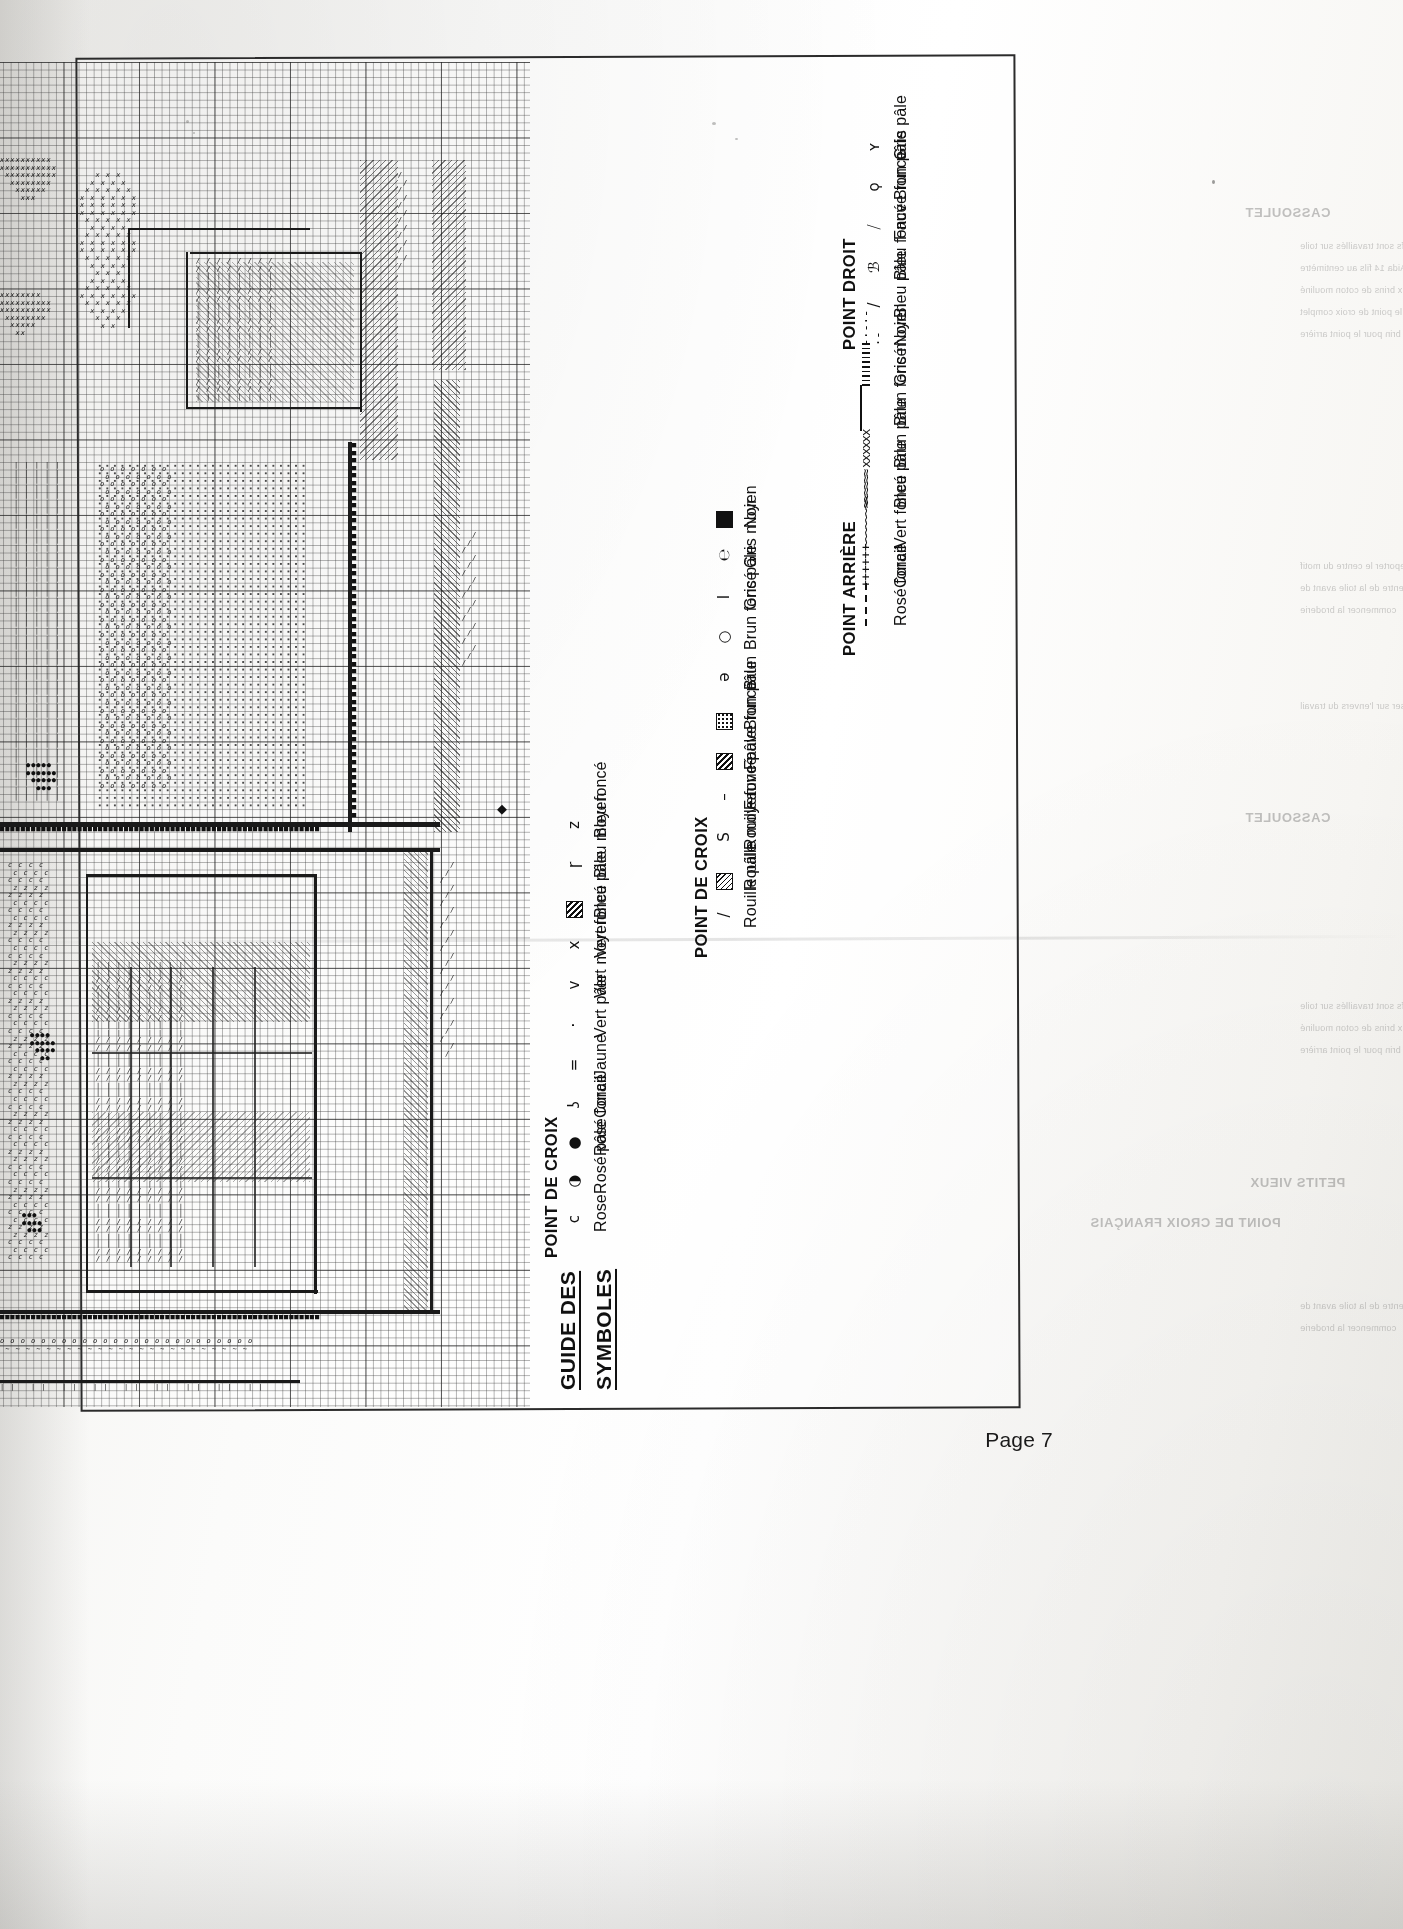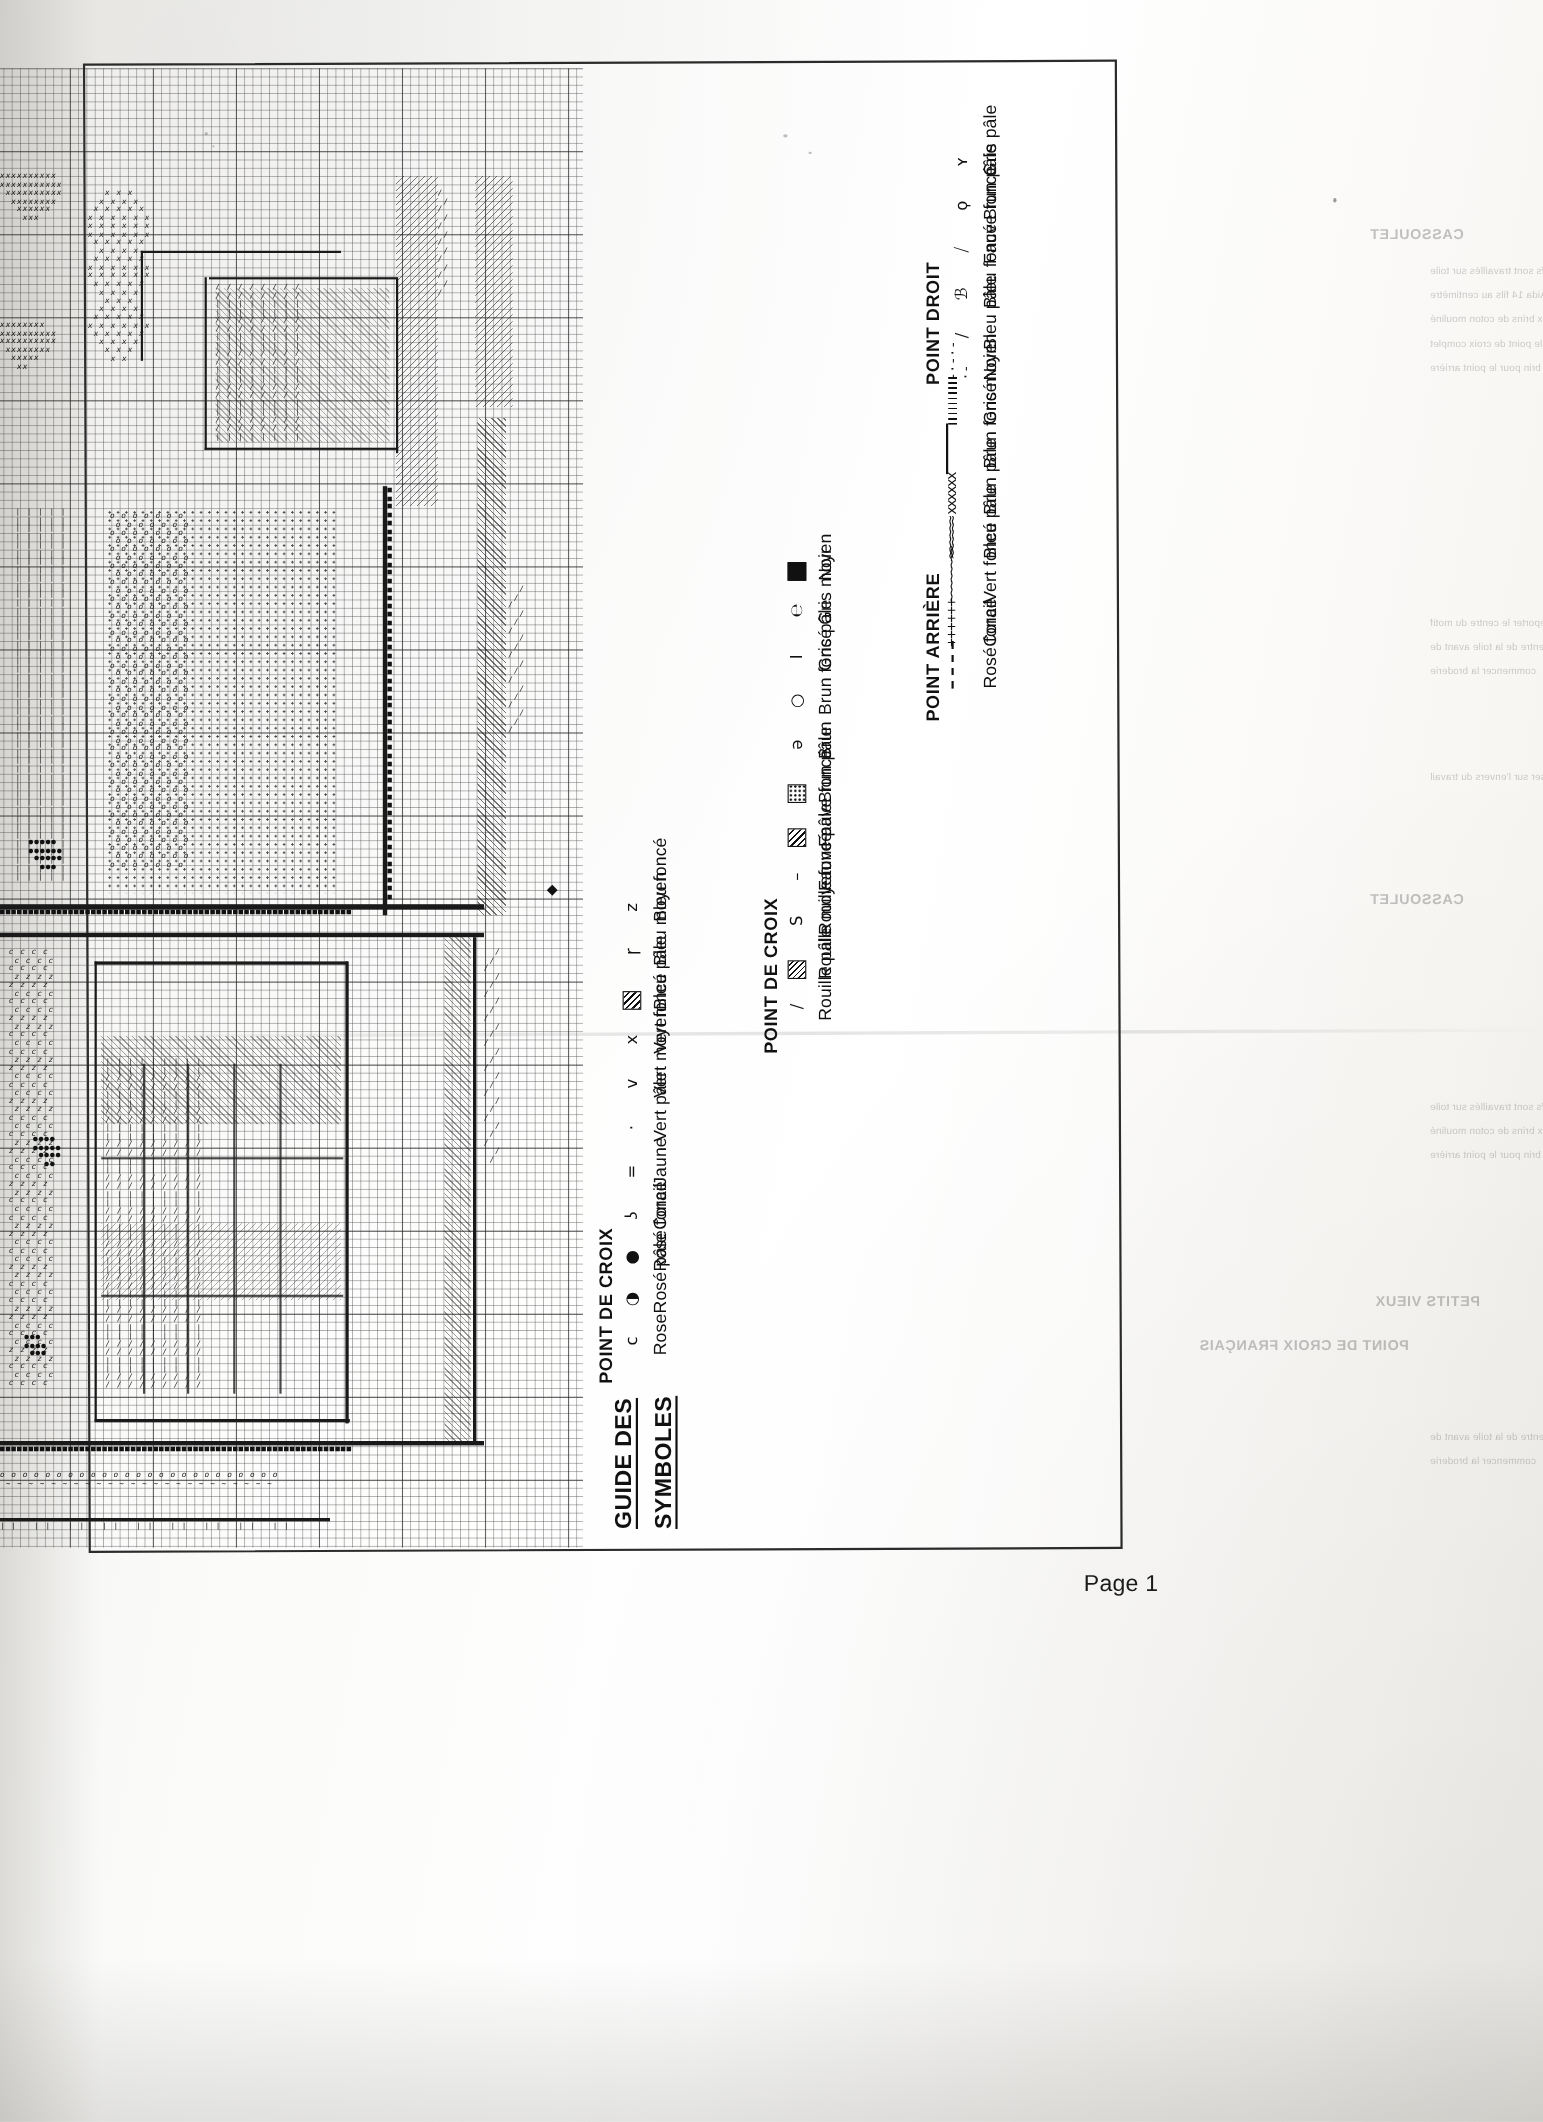--- a/index.html
+++ b/index.html
@@ -814,13 +814,13 @@
   <div class="sym" style="left:344px; top:180px;">⧸</div>
   <div class="rot legend-label" style="left:372px; top:180px;">Fauve foncé</div>
 
   <div class="sym" style="left:344px; top:140px;">ϙ</div>
   <div class="rot legend-label" style="left:372px; top:140px;">Brun pâle</div>
 
   <div class="sym" style="left:344px; top:100px;">ʏ</div>
   <div class="rot legend-label" style="left:372px; top:100px;">Gris pâle</div>
 </div>
 
-<div id="page-number">Page 1</div>
+<div id="page-number">Page 7</div>
 
 </body></html>

